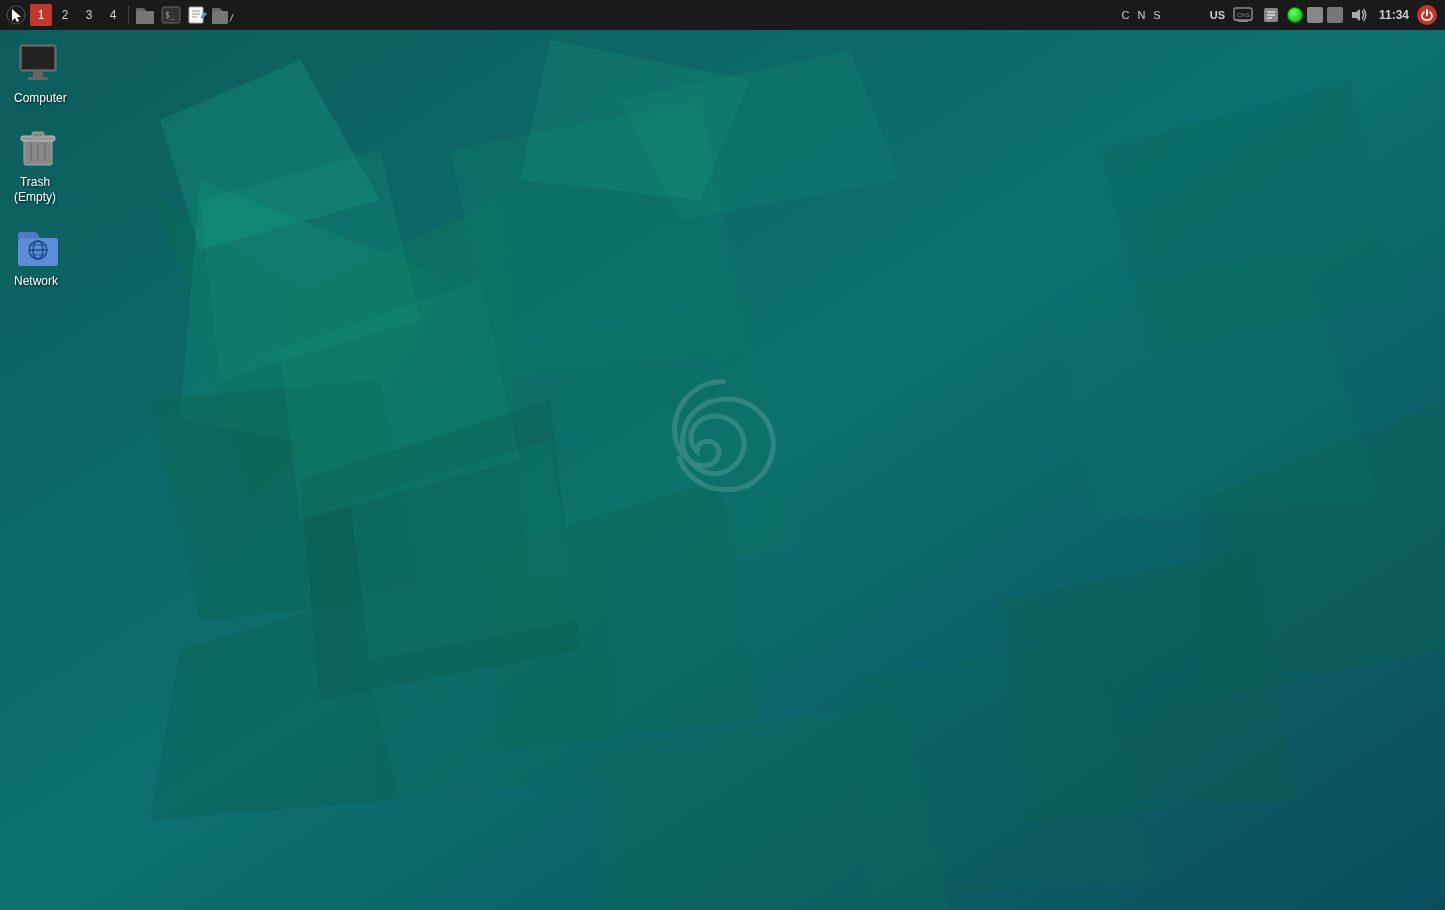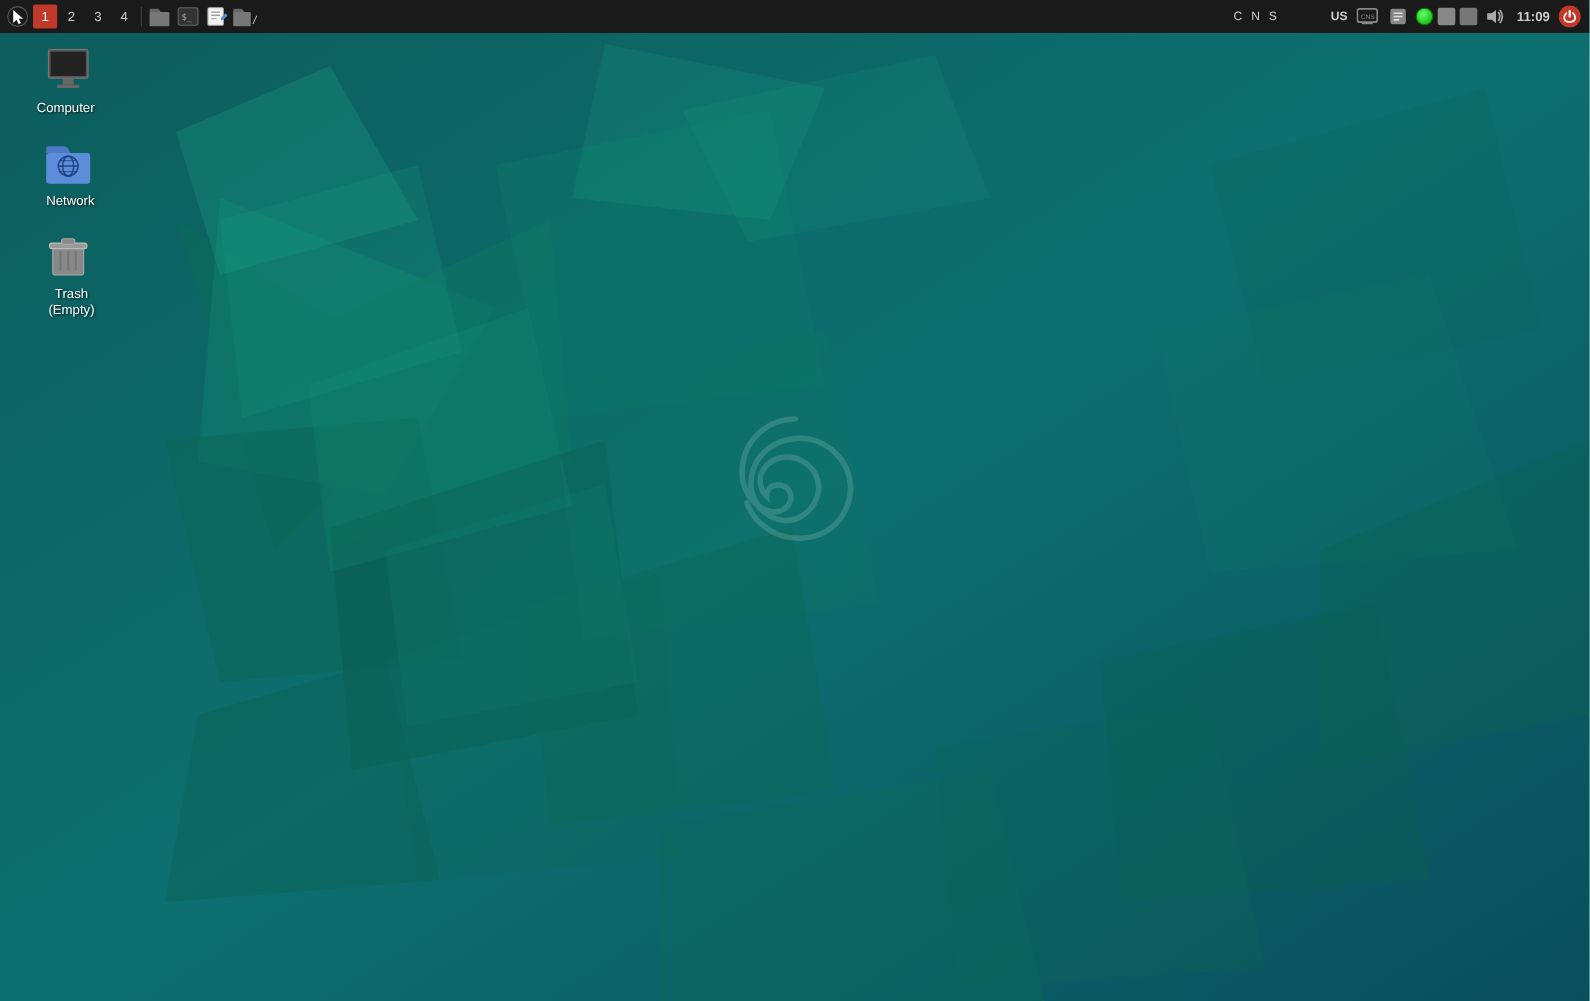--- a/index.html
+++ b/index.html
@@ -128,21 +128,21 @@
       top: 35px;
       left: 10px;
       display: flex;
       flex-direction: column;
       gap: 10px;
     }
 
     .desktop-icon {
       display: flex;
       flex-direction: column;
-      align-items: flex-end;
+      align-items: flex-start;
       width: 80px;
       cursor: pointer;
       padding: 4px;
       border-radius: 4px;
     }
 
     .icon-image {
       width: 48px;
       height: 48px;
       display: flex;
@@ -260,53 +260,53 @@
         </svg>
       </div>
       <span class="icon-label">Computer</span>
     </div>
 
 
     <div class="desktop-icon">
       <div class="icon-image">
         <svg width="44" height="44" viewBox="0 0 44 44">
 
+          <rect x="8" y="14" width="28" height="26" rx="2" fill="#888" stroke="#aaa" stroke-width="1"></rect>
+
+          <rect x="5" y="11" width="34" height="5" rx="2" fill="#999" stroke="#bbb" stroke-width="1"></rect>
+
+          <rect x="16" y="7" width="12" height="5" rx="2" fill="#888" stroke="#aaa" stroke-width="1"></rect>
+
+          <line x1="15" y1="18" x2="15" y2="36" stroke="#777" stroke-width="2"></line>
+          <line x1="22" y1="18" x2="22" y2="36" stroke="#777" stroke-width="2"></line>
+          <line x1="29" y1="18" x2="29" y2="36" stroke="#777" stroke-width="2"></line>
+        </svg>
+      </div>
+      <div style="text-align:center;">
+        <span class="icon-label" style="display:block;">Trash</span>
+        <span class="icon-label" style="display:block;">(Empty)</span>
+      </div>
+    </div>
+
+    <div class="desktop-icon">
+      <div class="icon-image">
+        <svg width="44" height="44" viewBox="0 0 44 44">
+
           <rect x="2" y="14" width="40" height="28" rx="3" fill="#5b8dd9"></rect>
 
           <path d="M2,14 L2,10 Q2,8 4,8 L18,8 Q20,8 22,10 L24,14 Z" fill="#4a7bc4"></path>
 
           <circle cx="22" cy="26" r="9" fill="none" stroke="#1a3a7a" stroke-width="1.5" opacity="0.8"></circle>
           <ellipse cx="22" cy="26" rx="5" ry="9" fill="none" stroke="#1a3a7a" stroke-width="1.5" opacity="0.8"></ellipse>
           <line x1="13" y1="26" x2="31" y2="26" stroke="#1a3a7a" stroke-width="1.5" opacity="0.8"></line>
           <line x1="14" y1="21" x2="30" y2="21" stroke="#1a3a7a" stroke-width="1" opacity="0.7"></line>
           <line x1="14" y1="31" x2="30" y2="31" stroke="#1a3a7a" stroke-width="1" opacity="0.7"></line>
         </svg>
       </div>
       <span class="icon-label">Network</span>
-    </div>
-
-    <div class="desktop-icon">
-      <div class="icon-image">
-        <svg width="44" height="44" viewBox="0 0 44 44">
-
-          <rect x="8" y="14" width="28" height="26" rx="2" fill="#888" stroke="#aaa" stroke-width="1"></rect>
-
-          <rect x="5" y="11" width="34" height="5" rx="2" fill="#999" stroke="#bbb" stroke-width="1"></rect>
-
-          <rect x="16" y="7" width="12" height="5" rx="2" fill="#888" stroke="#aaa" stroke-width="1"></rect>
-
-          <line x1="15" y1="18" x2="15" y2="36" stroke="#777" stroke-width="2"></line>
-          <line x1="22" y1="18" x2="22" y2="36" stroke="#777" stroke-width="2"></line>
-          <line x1="29" y1="18" x2="29" y2="36" stroke="#777" stroke-width="2"></line>
-        </svg>
-      </div>
-      <div style="text-align:center;">
-        <span class="icon-label" style="display:block;">Trash</span>
-        <span class="icon-label" style="display:block;">(Empty)</span>
-      </div>
     </div>
   </div>
 
   <div id="taskbar">
     <div class="taskbar-left">
 
       <div class="taskbar-icon" title="Applications Menu">
         <svg width="20" height="20" viewBox="0 0 20 20">
           <circle cx="10" cy="10" r="9" fill="#1a1a1a" stroke="#555" stroke-width="1"></circle>
 
@@ -391,21 +391,21 @@
       <div style="width:16px;height:16px;background:#777;border-radius:2px;"></div>
 
       <div class="taskbar-icon vol-icon">
         <svg width="18" height="16" viewBox="0 0 18 16">
           <polygon points="2,5 6,5 10,2 10,14 6,11 2,11" fill="#aaa"></polygon>
           <path d="M12,4 Q15,8 12,12" stroke="#aaa" stroke-width="1.5" fill="none"></path>
           <path d="M13.5,2 Q18,8 13.5,14" stroke="#aaa" stroke-width="1.5" fill="none"></path>
         </svg>
       </div>
 
-      <span class="clock">11:09</span>
+      <span class="clock">11:34</span>
 
       <div class="power-btn">
         <svg width="12" height="12" viewBox="0 0 12 12">
           <path d="M6,1 L6,6" stroke="white" stroke-width="2" stroke-linecap="round"></path>
           <path d="M3,3 Q1,5 1,7 Q1,11 6,11 Q11,11 11,7 Q11,5 9,3" stroke="white" stroke-width="1.5" fill="none" stroke-linecap="round"></path>
         </svg>
       </div>
     </div>
   </div>
 </div>

